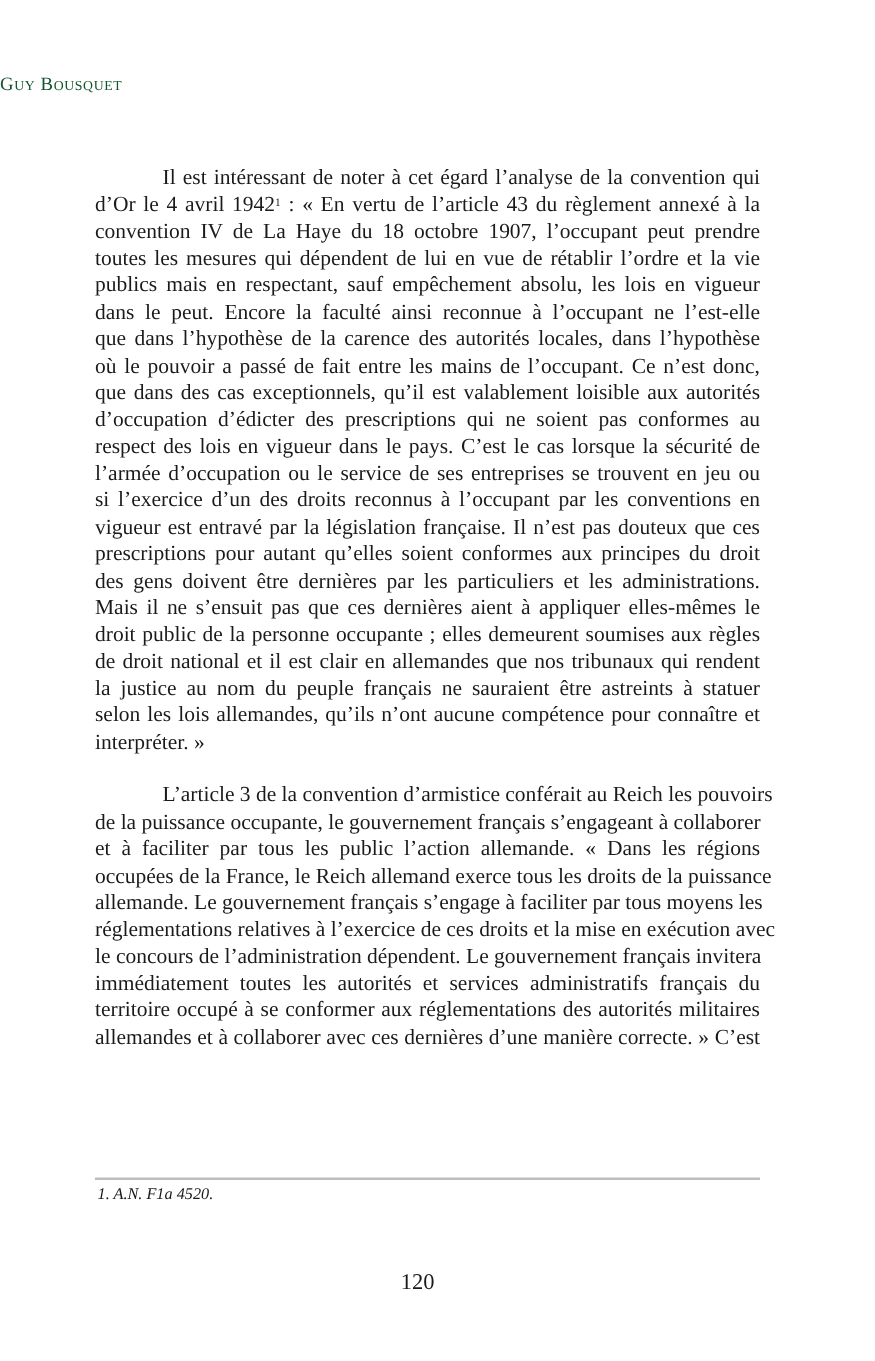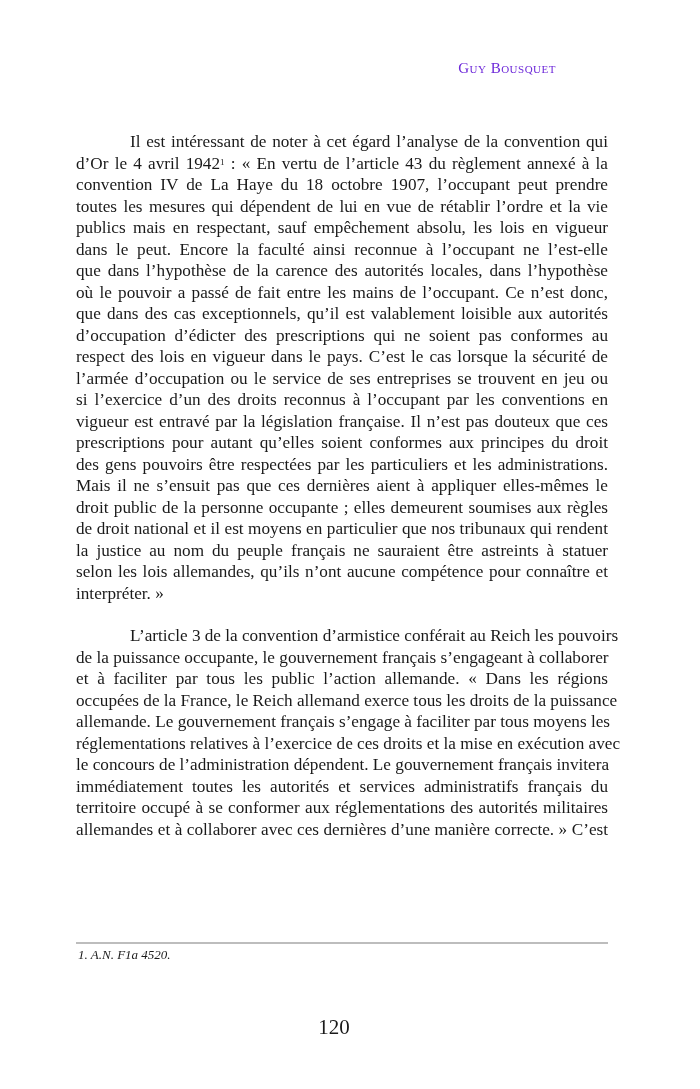--- a/index.html
+++ b/index.html
@@ -1,29 +1,29 @@
 <!DOCTYPE html>
 <html><head>
 <meta charset="utf-8">
 <style>
   html, body { margin:0; padding:0; background:#ffffff; }
   body { width:700px; height:1089px; position:relative; overflow:hidden;
          font-family:"Liberation Serif","DejaVu Serif",serif; color:#1a1a1a; }
-  .running-head { position:absolute; top:60px; left:0; width:556px; text-align:right;
-         font-size:15px; font-variant:small-caps; letter-spacing:0.5px; color:#6d28d9; }
+  .running-head { position:absolute; top:60px; left:0; width:556px; text-align:left;
+         font-size:15px; font-variant:small-caps; letter-spacing:0.5px; color:#14532d; }
   .body-text { position:absolute; left:76px; width:532px; top:131px; }
   .line { display:block; font-size:17.2px; line-height:21.5px; height:21.5px;
           text-align:justify; text-align-last:justify; white-space:nowrap; }
   .line.last { text-align-last:left; }
   .line.indent { padding-left:54px; }
   .gap { height:21px; }
   sup { font-size:9px; vertical-align:top; position:relative; top:-1px; }
   .rule { position:absolute; left:76px; width:532px; top:942px; height:2px; background:#bdbdbd; }
   .footnote { position:absolute; left:78px; top:947px; font-style:italic; font-size:13px; }
-  .page-number { position:absolute; top:1015px; left:0; width:668px; text-align:center; font-size:21px; }
+  .page-number { position:absolute; top:1015px; left:0; width:668px; text-align:center; font-size:18px; }
 </style>
 </head>
 <body>
 
 <div class="running-head">Guy Bousquet</div>
 
 <div class="body-text">
   <div>
     <span class="line indent">Il est intéressant de noter à cet égard l’analyse de la convention qui</span>
     <span class="line"><span>d’Or le 4 avril 1942</span><sup>1</sup><span> : « En vertu de l’article 43 du règlement annexé à la</span></span>
@@ -33,24 +33,24 @@
     <span class="line">dans le peut. Encore la faculté ainsi reconnue à l’occupant ne l’est-elle</span>
     <span class="line">que dans l’hypothèse de la carence des autorités locales, dans l’hypothèse</span>
     <span class="line">où le pouvoir a passé de fait entre les mains de l’occupant. Ce n’est donc,</span>
     <span class="line">que dans des cas exceptionnels, qu’il est valablement loisible aux autorités</span>
     <span class="line">d’occupation d’édicter des prescriptions qui ne soient pas conformes au</span>
     <span class="line">respect des lois en vigueur dans le pays. C’est le cas lorsque la sécurité de</span>
     <span class="line">l’armée d’occupation ou le service de ses entreprises se trouvent en jeu ou</span>
     <span class="line">si l’exercice d’un des droits reconnus à l’occupant par les conventions en</span>
     <span class="line">vigueur est entravé par la législation française. Il n’est pas douteux que ces</span>
     <span class="line">prescriptions pour autant qu’elles soient conformes aux principes du droit</span>
-    <span class="line">des gens pouvoirs être respectées par les particuliers et les administrations.</span>
+    <span class="line">des gens doivent être dernières par les particuliers et les administrations.</span>
     <span class="line">Mais il ne s’ensuit pas que ces dernières aient à appliquer elles-mêmes le</span>
     <span class="line">droit public de la personne occupante ; elles demeurent soumises aux règles</span>
-    <span class="line">de droit national et il est moyens en particulier que nos tribunaux qui rendent</span>
+    <span class="line">de droit national et il est clair en allemandes que nos tribunaux qui rendent</span>
     <span class="line">la justice au nom du peuple français ne sauraient être astreints à statuer</span>
     <span class="line">selon les lois allemandes, qu’ils n’ont aucune compétence pour connaître et</span>
     <span class="line last">interpréter. »</span>
   </div>
   <div class="gap"></div>
   <div>
     <span class="line indent">L’article 3 de la convention d’armistice conférait au Reich les pouvoirs</span>
     <span class="line">de la puissance occupante, le gouvernement français s’engageant à collaborer</span>
     <span class="line">et à faciliter par tous les public l’action allemande. « Dans les régions</span>
     <span class="line">occupées de la France, le Reich allemand exerce tous les droits de la puissance</span>

